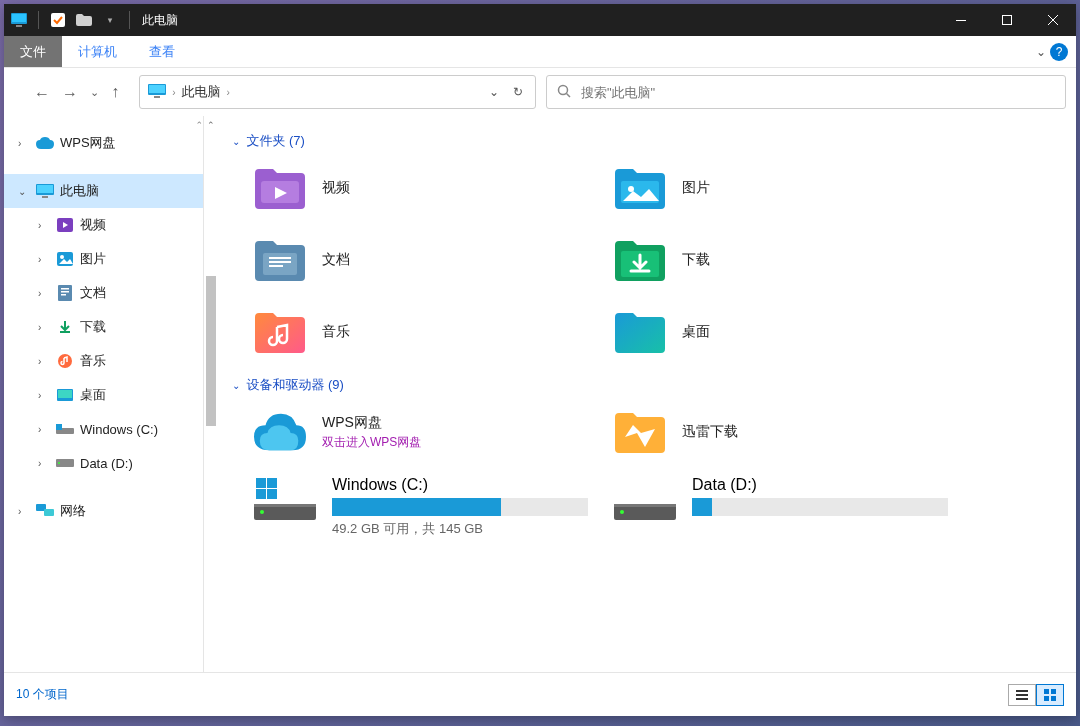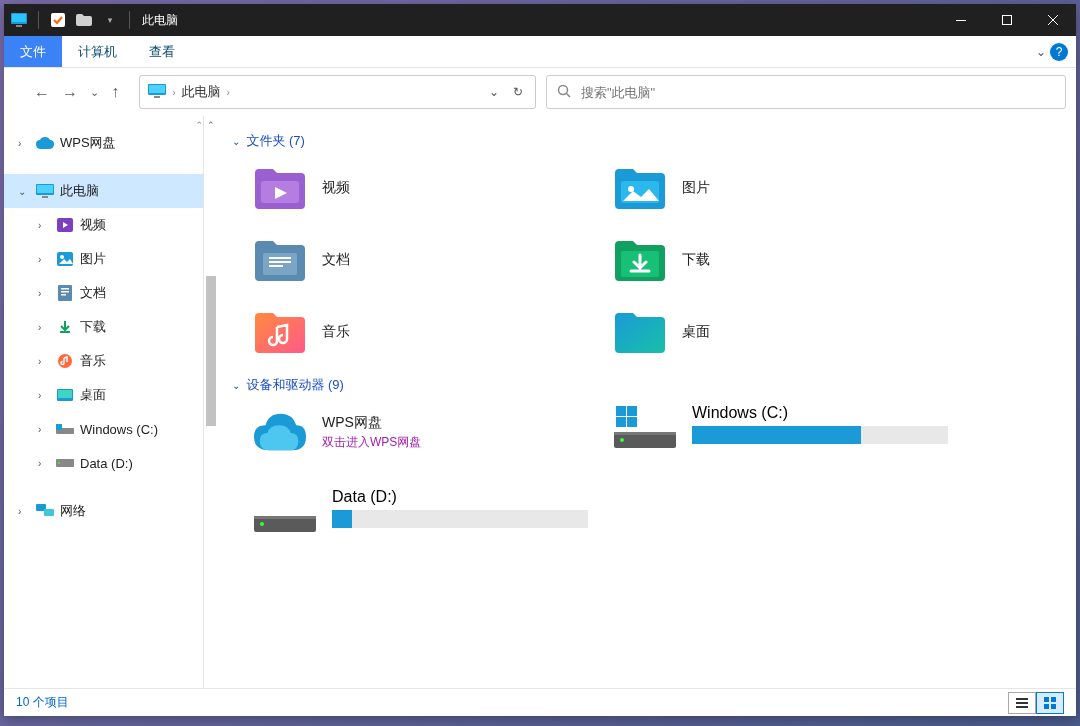--- a/index.html
+++ b/index.html
@@ -7,22 +7,22 @@
   .window { width: 100%; height: 100%; background: #fff; display: flex; flex-direction: column; box-shadow: 0 3px 12px rgba(0,0,0,0.3); }
   .titlebar { height: 32px; background: #202020; display: flex; align-items: center; color: #fff; font-size: 12px; }
   .titlebar .icons { display: flex; align-items: center; gap: 8px; padding-left: 6px; }
   .titlebar .icons .ico { width: 18px; height: 18px; display:flex; align-items:center; justify-content:center;}
   .titlebar .sep { width:1px; height:18px; background:#555; margin:0 2px;}
   .titlebar .title { margin-left: 10px; }
   .titlebar .win-controls { margin-left: auto; display: flex; }
   .titlebar .win-controls div { width: 46px; height: 32px; display:flex; align-items:center; justify-content:center; color:#fff; }
 
   .ribbon { height: 32px; background:#fff; border-bottom:1px solid #e5e5e5; display:flex; align-items:stretch; }
-  .ribbon .tab { padding:0 16px; display:flex; align-items:center; font-size:13px; color:#0c4a6e; cursor:pointer;}
-  .ribbon .tab.file { background:#3b82f6; color:#fff; margin-right:0;}
+  .ribbon .tab { padding:0 16px; display:flex; align-items:center; font-size:13px; color:#3b82f6; cursor:pointer;}
+  .ribbon .tab.file { background:#737373; color:#fff; margin-right:0;}
   .ribbon .spacer { flex:1; }
   .ribbon .right-ctrls { display:flex; align-items:center; gap:4px; padding-right:8px;}
   .ribbon .help { width:18px; height:18px; border-radius:50%; background:#0078d4; color:#fff; font-size:12px; display:flex; align-items:center; justify-content:center;}
 
   .navbar { height: 48px; display:flex; align-items:center; padding:0 10px; gap:10px; }
   .nav-arrows { display:flex; align-items:center; gap:12px; padding:0 10px 0 20px;}
   .nav-arrows span { color:#606060; font-size:16px; cursor:pointer;}
   .addr { flex:1; height:34px; border:1px solid #ccc; border-radius:3px; display:flex; align-items:center; padding:0 8px; gap:6px; font-size:13px; color:#333;}
   .addr .caret{color:#888; font-size:10px;}
   .addr .sp{flex:1;}
@@ -53,21 +53,21 @@
   .tile .name{font-size:14px; color:#222;}
   .tile .sub{font-size:12px; color:#a21caf;}
 
   .drive { display:flex; align-items:flex-start; gap:16px; height:76px; padding:4px; cursor:pointer;}
   .drive .icon-box{ width:64px; height:46px; display:flex; align-items:center; justify-content:center;}
   .drive .info{flex:1; display:flex; flex-direction:column; gap:4px;}
   .drive .bar{height:18px; background:#e8e8e8; position:relative; width:256px;}
   .drive .bar .fill{position:absolute; left:0; top:0; bottom:0; background:#1a9ad7;}
   .drive .sub{font-size:13px; color:#666;}
 
-  .statusbar { height:28px; border-top:1px solid #e5e5e5; display:flex; align-items:center; padding:4px 12px; font-size:12px; color:#0066cc;}
+  .statusbar { height:44px; border-top:1px solid #e5e5e5; display:flex; align-items:center; padding:4px 12px; font-size:12px; color:#0066cc;}
   .statusbar .sp{flex:1;}
   .statusbar .view-mode{display:flex; gap:0;}
   .statusbar .view-mode div{width:28px; height:22px; border:1px solid #aaa; display:flex; align-items:center; justify-content:center; color:#333; font-size:12px;}
   .statusbar .view-mode div.active{background:#d8ecff; border-color:#0078d4; color:#0078d4;}
 
   
 </style>
 </head>
 <body>
 
@@ -395,20 +395,31 @@
           <div class="icon-box">
             <svg width="54" height="38" viewBox="0 0 54 38">
                   <path d="M16 38 Q0 38 0 24 Q0 12 12 12 Q15 0 28 0 Q40 0 44 12 Q54 12 54 24 Q54 38 40 38 Z" fill="#1a9ad7"></path>
                   <path d="M16 38 Q6 38 6 28 Q6 20 14 20 Q16 12 26 12 Q36 12 38 20 Q46 20 46 28 Q46 38 38 38 Z" fill="#4dc6f0"></path>
                 </svg>
           </div>
           <div class="texts">
             <span class="name">WPS网盘</span>
             <span class="sub">双击进入WPS网盘</span>
           </div>
+        </div>
+        <div class="tile">
+          <div class="icon-box">
+            <svg width="50" height="42" viewBox="0 0 50 42">
+                  <path d="M0 6 Q0 2 4 2 H18 L22 6 H46 Q50 6 50 10 V38 Q50 42 46 42 H4 Q0 42 0 38 Z" fill="#ffb038"></path>
+                  <path d="M18 14 L10 26 L22 22 L30 36 L40 18 L26 22 Z" fill="#fff"></path>
+                </svg>
+          </div>
+          <div class="texts">
+                <span class="name">迅雷下载</span>
+              </div>
         </div>
 
         <div class="drive">
           <div class="icon-box">
             <svg width="62" height="42" viewBox="0 0 62 42">
                   <rect x="0" y="26" width="62" height="16" rx="2" fill="#5a5a5a"></rect>
                   <rect x="0" y="26" width="62" height="3" fill="#777"></rect>
                   <circle cx="8" cy="34" r="2" fill="#3f3"></circle>
                   <g transform="translate(2,0)">
                     <rect x="0" y="0" width="10" height="10" fill="#1a9ad7"></rect>
@@ -416,20 +427,21 @@
                     <rect x="0" y="11" width="10" height="10" fill="#1a9ad7"></rect>
                     <rect x="11" y="11" width="10" height="10" fill="#1a9ad7"></rect>
                   </g>
                 </svg>
           </div>
           <div class="info">
             <span class="name">Windows (C:)</span>
             <div class="bar">
                   <div class="fill" style="width:66%;"></div>
                 </div>
+            <span class="sub">49.2 GB 可用，共 145 GB</span>
           </div>
         </div>
         <div class="drive">
           <div class="icon-box">
             <svg width="62" height="42" viewBox="0 0 62 42">
                   <rect x="0" y="26" width="62" height="16" rx="2" fill="#5a5a5a"></rect>
                   <rect x="0" y="26" width="62" height="3" fill="#777"></rect>
                   <circle cx="8" cy="34" r="2" fill="#3f3"></circle>
                 </svg>
           </div>

